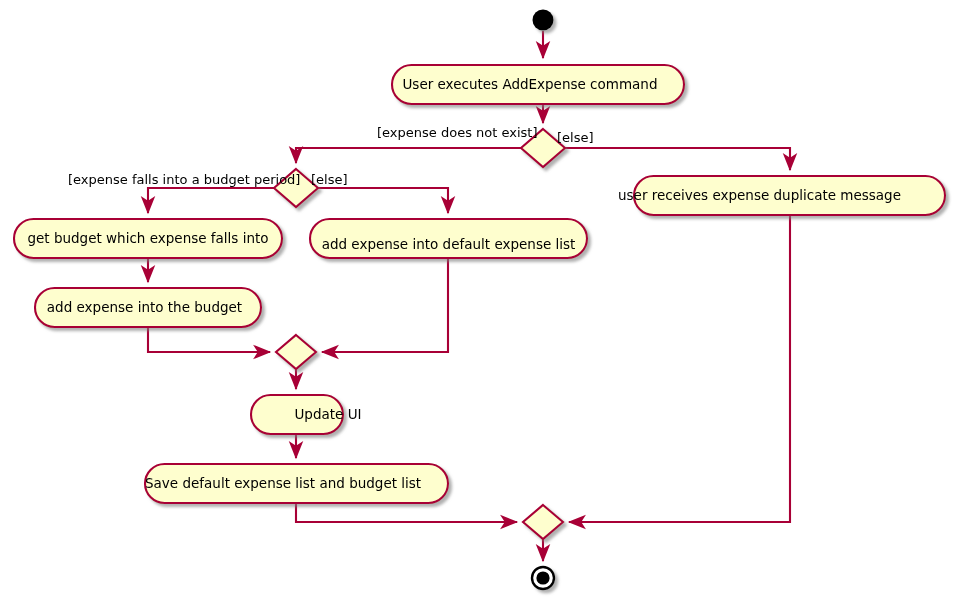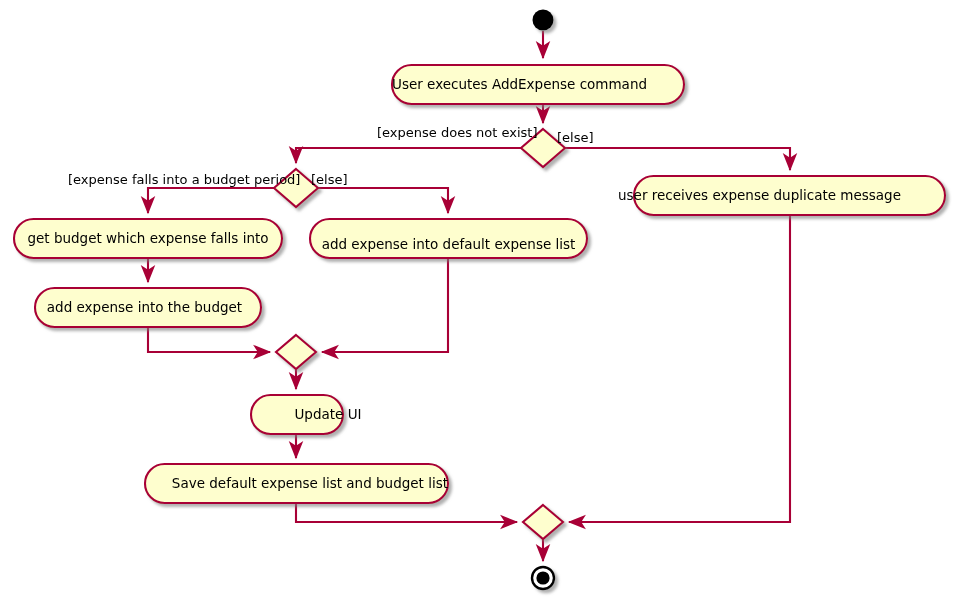--- a/index.html
+++ b/index.html
@@ -92,39 +92,39 @@
       <polygon points="296,335 316,352 296,369 276,352" fill="#FEFECE" stroke="#A80036" stroke-width="2.1" filter="url(#nodeShadow)"></polygon>
       <polygon points="543,505 563,522 543,539 523,522" fill="#FEFECE" stroke="#A80036" stroke-width="2.1" filter="url(#nodeShadow)"></polygon>
     </g>
 
     <g>
       <circle cx="543" cy="578" r="11" fill="#FFFFFF" stroke="#000000" stroke-width="2.4" filter="url(#nodeShadow)"></circle>
       <circle cx="543" cy="578" r="6.6" fill="#000000"></circle>
     </g>
   </svg>
 
-  <div class="node-label" style="left:392px; top:65px; width:276px; height:39px; display:flex; align-items:center; justify-content:flex-start;">
+  <div class="node-label" style="left:392px; top:65px; width:276px; height:39px; display:flex; align-items:center; justify-content:center;">
     <span>User executes AddExpense command</span>
   </div>
   <div class="node-label" style="left:604px; top:176px; width:311px; height:39px; display:flex; align-items:center; justify-content:center;">
     <span>user receives expense duplicate message</span>
   </div>
   <div class="node-label" style="left:14px; top:219px; width:268px; height:39px; display:flex; align-items:center; justify-content:center;">
     <span>get budget which expense falls into</span>
   </div>
   <div class="node-label" style="left:310px; top:219px; width:277px; height:51px; display:flex; align-items:center; justify-content:center;">
     <span>add expense into default expense list</span>
   </div>
   <div class="node-label" style="left:35px; top:288px; width:219px; height:39px; display:flex; align-items:center; justify-content:center;">
     <span>add expense into the budget</span>
   </div>
   <div class="node-label" style="left:251px; top:395px; width:92px; height:39px; display:flex; align-items:center; justify-content:center;margin-left:31px;">
     <span>Update UI</span>
   </div>
-  <div class="node-label" style="left:145px; top:464px; width:303px; height:39px; display:flex; align-items:center; justify-content:flex-end;">
+  <div class="node-label" style="left:145px; top:464px; width:303px; height:39px; display:flex; align-items:center; justify-content:flex-start;">
     <span>Save default expense list and budget list</span>
   </div>
 
   <div class="guard-label" style="left:377px; top:126px;">[expense does not exist]</div>
   <div class="guard-label" style="left:557px; top:131px;">[else]</div>
   <div class="guard-label" style="left:68px; top:173px;">[expense falls into a budget period]</div>
   <div class="guard-label" style="left:311px; top:173px;">[else]</div>
 
 </div>
 

